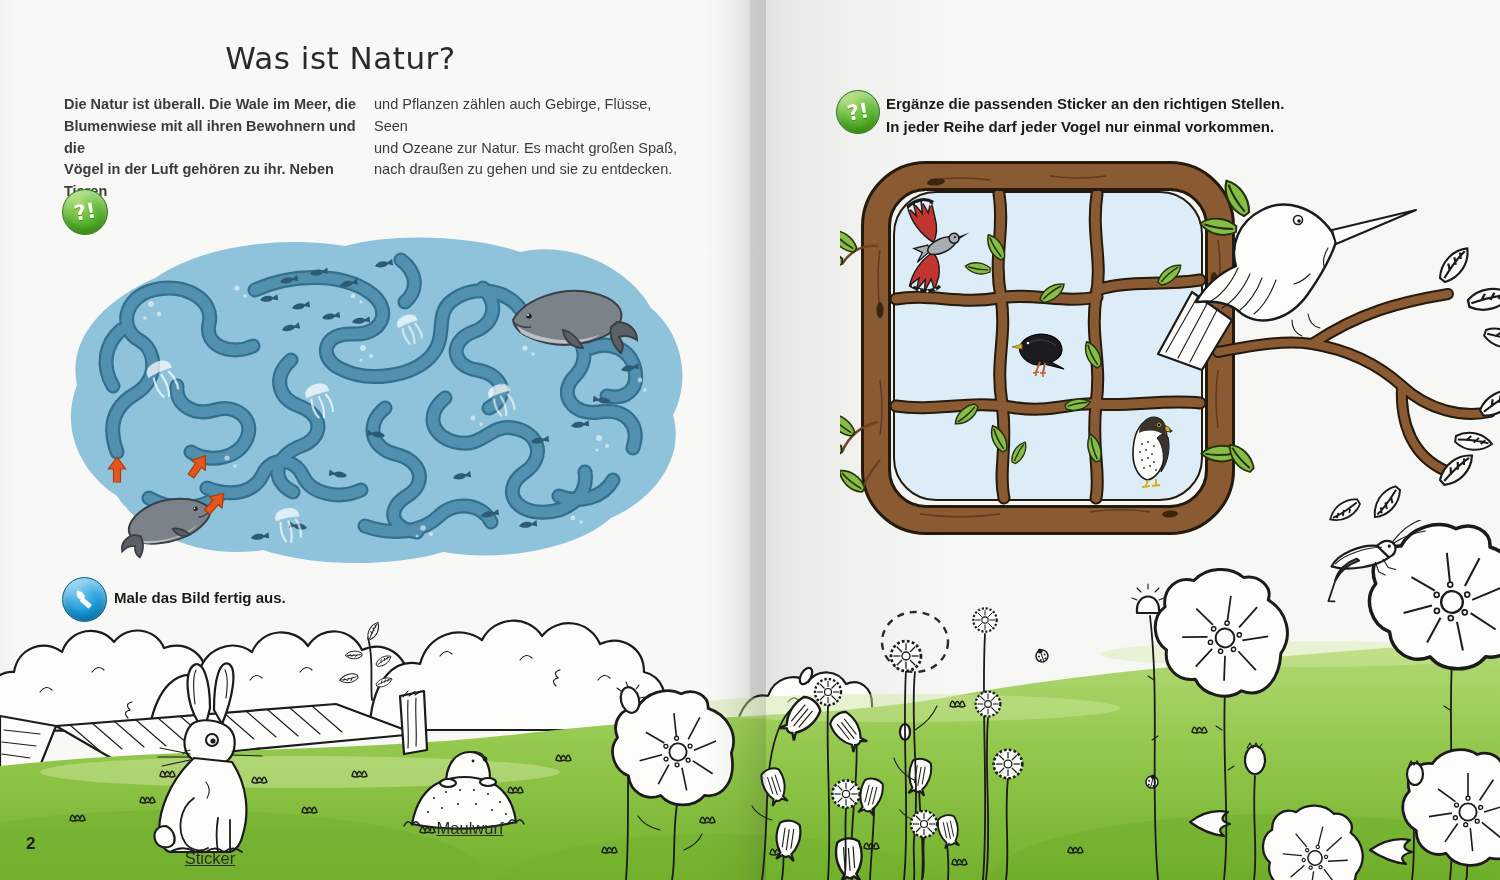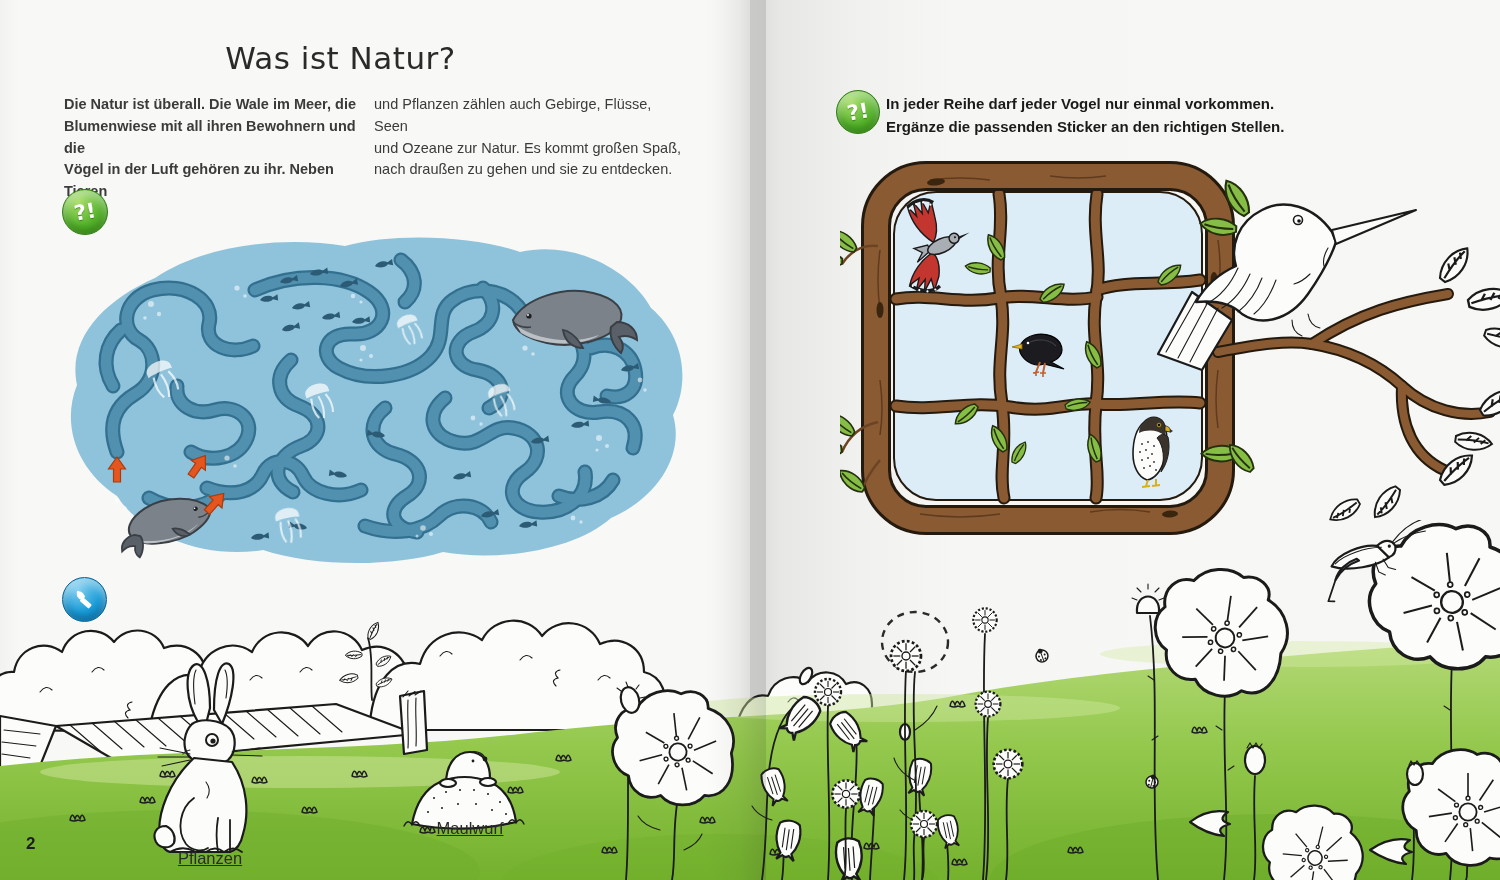--- a/index.html
+++ b/index.html
@@ -612,40 +612,41 @@
       <path class="thin" d="M452,146 q0,12 10,16 M468,140 q2,12 12,14"></path>
     </g>
   </svg>
 
   <h1 class="abs" id="page-title">Was ist Natur?</h1>
 
   <div class="abs col" id="intro-1">Die Natur ist überall. Die Wale im Meer, die
 Blumenwiese mit all ihren Bewohnern und die
 Vögel in der Luft gehören zu ihr. Neben Tieren</div>
   <div class="abs col" id="intro-2">und Pflanzen zählen auch Gebirge, Flüsse, Seen
-und Ozeane zur Natur. Es kommt großen Spaß,
+und Ozeane zur Natur. Es macht großen Spaß,
 nach draußen zu gehen und sie zu entdecken.</div>
 
   <div class="abs qicon" id="icon-q1">
     <span>?!</span>
   </div>
 
   <div class="abs bicon" id="icon-brush">
     <svg width="24" height="24" viewBox="0 0 24 24">
       <path d="M4,3 C 8,3 11,5 12,9 L9,12 C 5,11 3,8 4,3 Z" fill="#ffffff"></path>
       <rect x="10" y="9" width="12" height="5" rx="1" transform="rotate(42 10 9)" fill="#ffffff"></rect>
     </svg>
   </div>
+  <div class="abs task-text" id="task-color-text">Male das Bild fertig aus.</div>
 
   <div class="abs qicon" id="icon-q2">
     <span>?!</span>
   </div>
   <div class="abs task-text" id="task-sticker-text">
+    <div>Ergänze die passenden Sticker an den richtigen Stellen.</div>
     <div>In jeder Reihe darf jeder Vogel nur einmal vorkommen.</div>
-    <div>Ergänze die passenden Sticker an den richtigen Stellen.</div>
   </div>
 
-  <div class="abs animal-label" id="label-hare">Pflanzen</div>
+  <div class="abs animal-label" id="label-hare">Sticker</div>
   <div class="abs animal-label" id="label-mole">Maulwurf</div>
   <div class="abs" id="page-num">2</div>
 
   <div class="abs" id="fold-shadow"></div>
 </div>
 
 </body></html>

